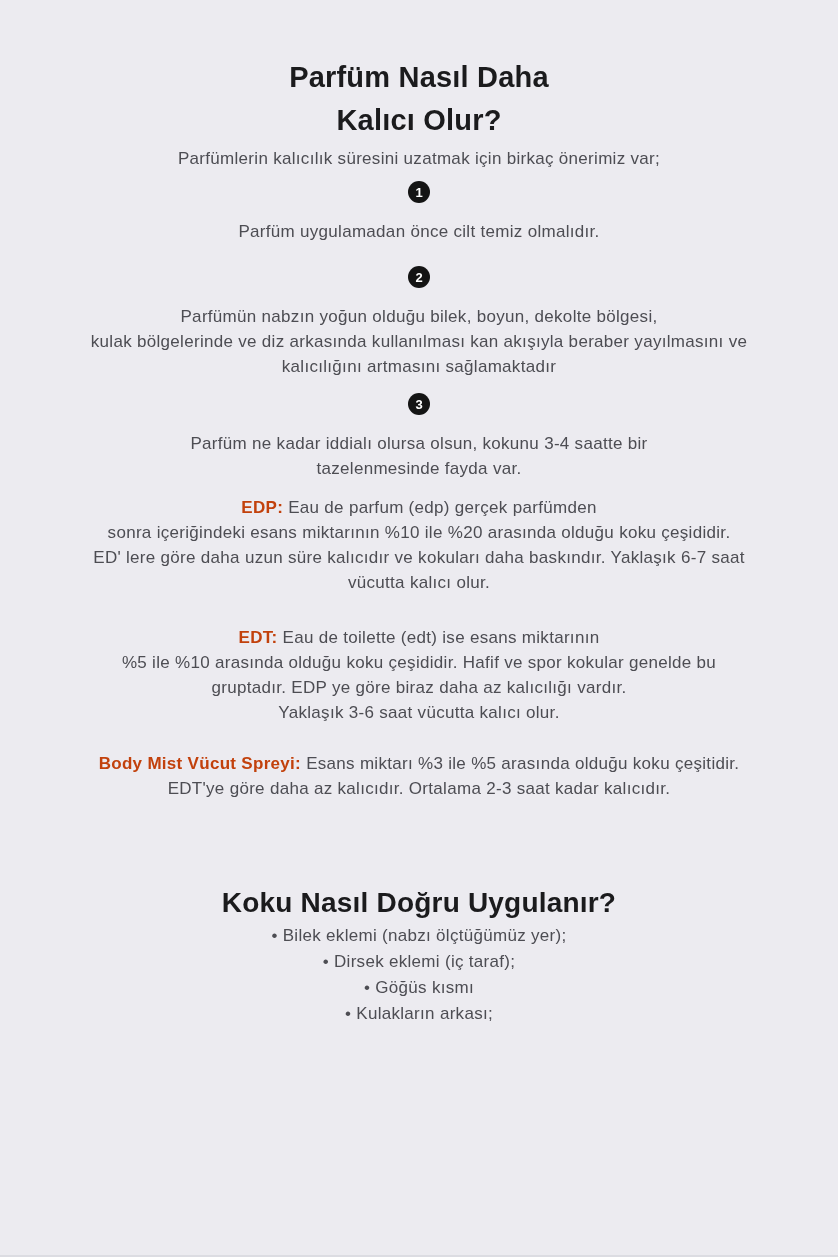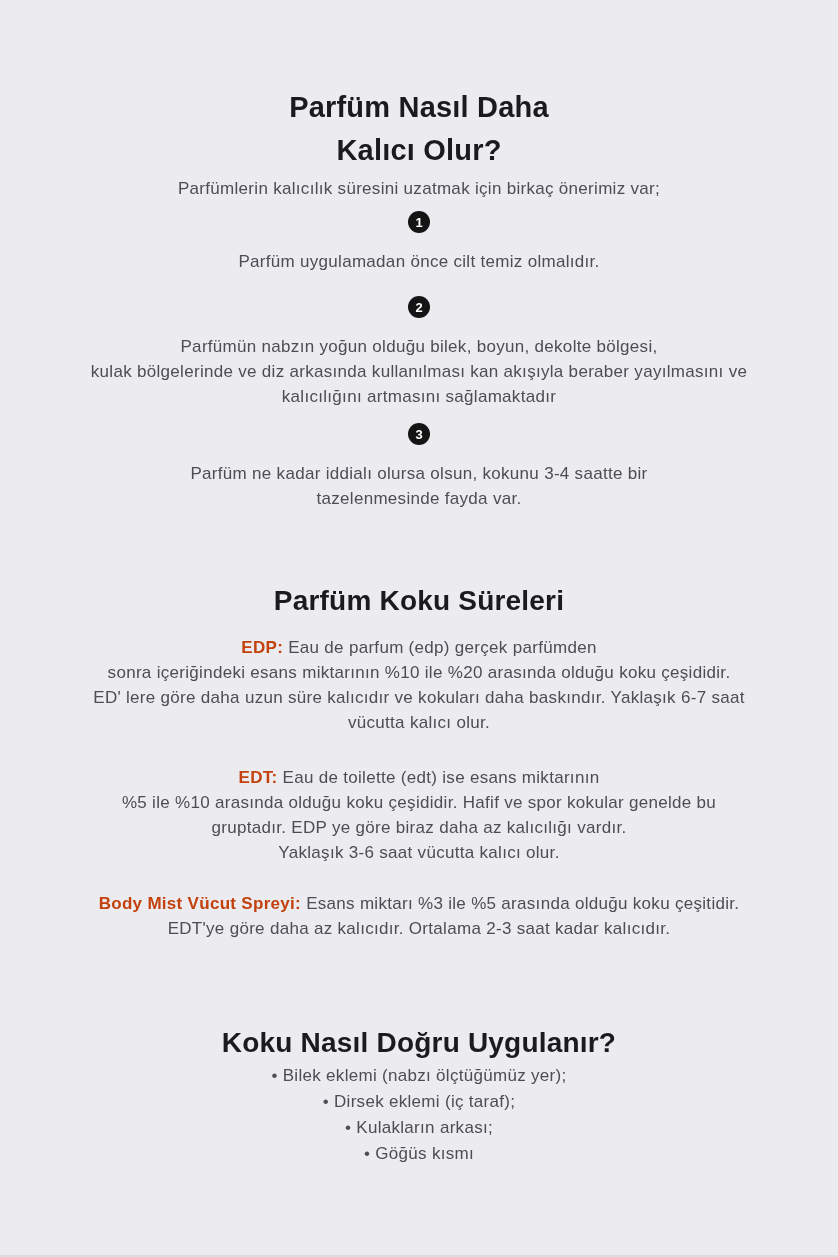--- a/index.html
+++ b/index.html
@@ -9,21 +9,21 @@
     height: 1257px;
     background: #ecebf0;
     font-family: "Liberation Sans", "DejaVu Sans", sans-serif;
     color: #4d4d53;
     overflow: hidden;
     border-bottom: 2px solid #dcdce2;
   }
   .page {
     width: 838px;
     height: 100%;
-    padding: 86px 30px 0 30px;
+    padding: 56px 30px 0 30px;
     text-align: center;
   }
   .heading {
     font-weight: 700;
     color: #1b1b1d;
     letter-spacing: 0.2px;
     white-space: pre-line;
   }
   h1.heading { font-size: 29px; line-height: 43px; }
   h2.heading { font-size: 28px; line-height: 40px; }
@@ -89,39 +89,38 @@
     <div class="tip tip-3">
       <div class="badge">
           <span>3</span>
         </div>
       <p class="body-text tip-text">Parfüm ne kadar iddialı olursa olsun, kokunu 3-4 saatte bir
 tazelenmesinde fayda var.</p>
     </div>
   </section>
 
   <section>
-    <h2 class="heading durations-title">Parfüm Koku Süreleri</h2>
 
     <p class="body-text para-edp"><strong>EDP:</strong> <span>Eau de parfum (edp) gerçek parfümden
 sonra içeriğindeki esans miktarının %10 ile %20 arasında olduğu koku çeşididir.
 ED' lere göre daha uzun süre kalıcıdır ve kokuları daha baskındır. Yaklaşık 6-7 saat
 vücutta kalıcı olur.</span></p>
 
     <p class="body-text para-edt"><strong>EDT:</strong> <span>Eau de toilette  (edt) ise esans miktarının
 %5 ile %10 arasında olduğu koku çeşididir. Hafif ve spor kokular genelde bu
 gruptadır. EDP ye göre biraz daha az kalıcılığı vardır.
 Yaklaşık 3-6 saat vücutta kalıcı olur.</span></p>
 
     <p class="body-text para-mist"><strong>Body Mist Vücut Spreyi:</strong> <span>Esans miktarı %3 ile %5 arasında olduğu koku çeşitidir.
 EDT'ye göre daha az kalıcıdır. Ortalama 2-3 saat kadar kalıcıdır.</span></p>
   </section>
 
   <section>
     <h2 class="heading application-title">Koku Nasıl Doğru Uygulanır?</h2>
     <div>
       <p class="body-text bullet">• Bilek eklemi (nabzı ölçtüğümüz yer);</p>
       <p class="body-text bullet">• Dirsek eklemi (iç taraf);</p>
+      <p class="body-text bullet">• Göğüs kısmı</p>
       <p class="body-text bullet">• Kulakların arkası;</p>
-      <p class="body-text bullet">• Göğüs kısmı</p>
     </div>
   </section>
 
 </div>
 
 </body></html>

